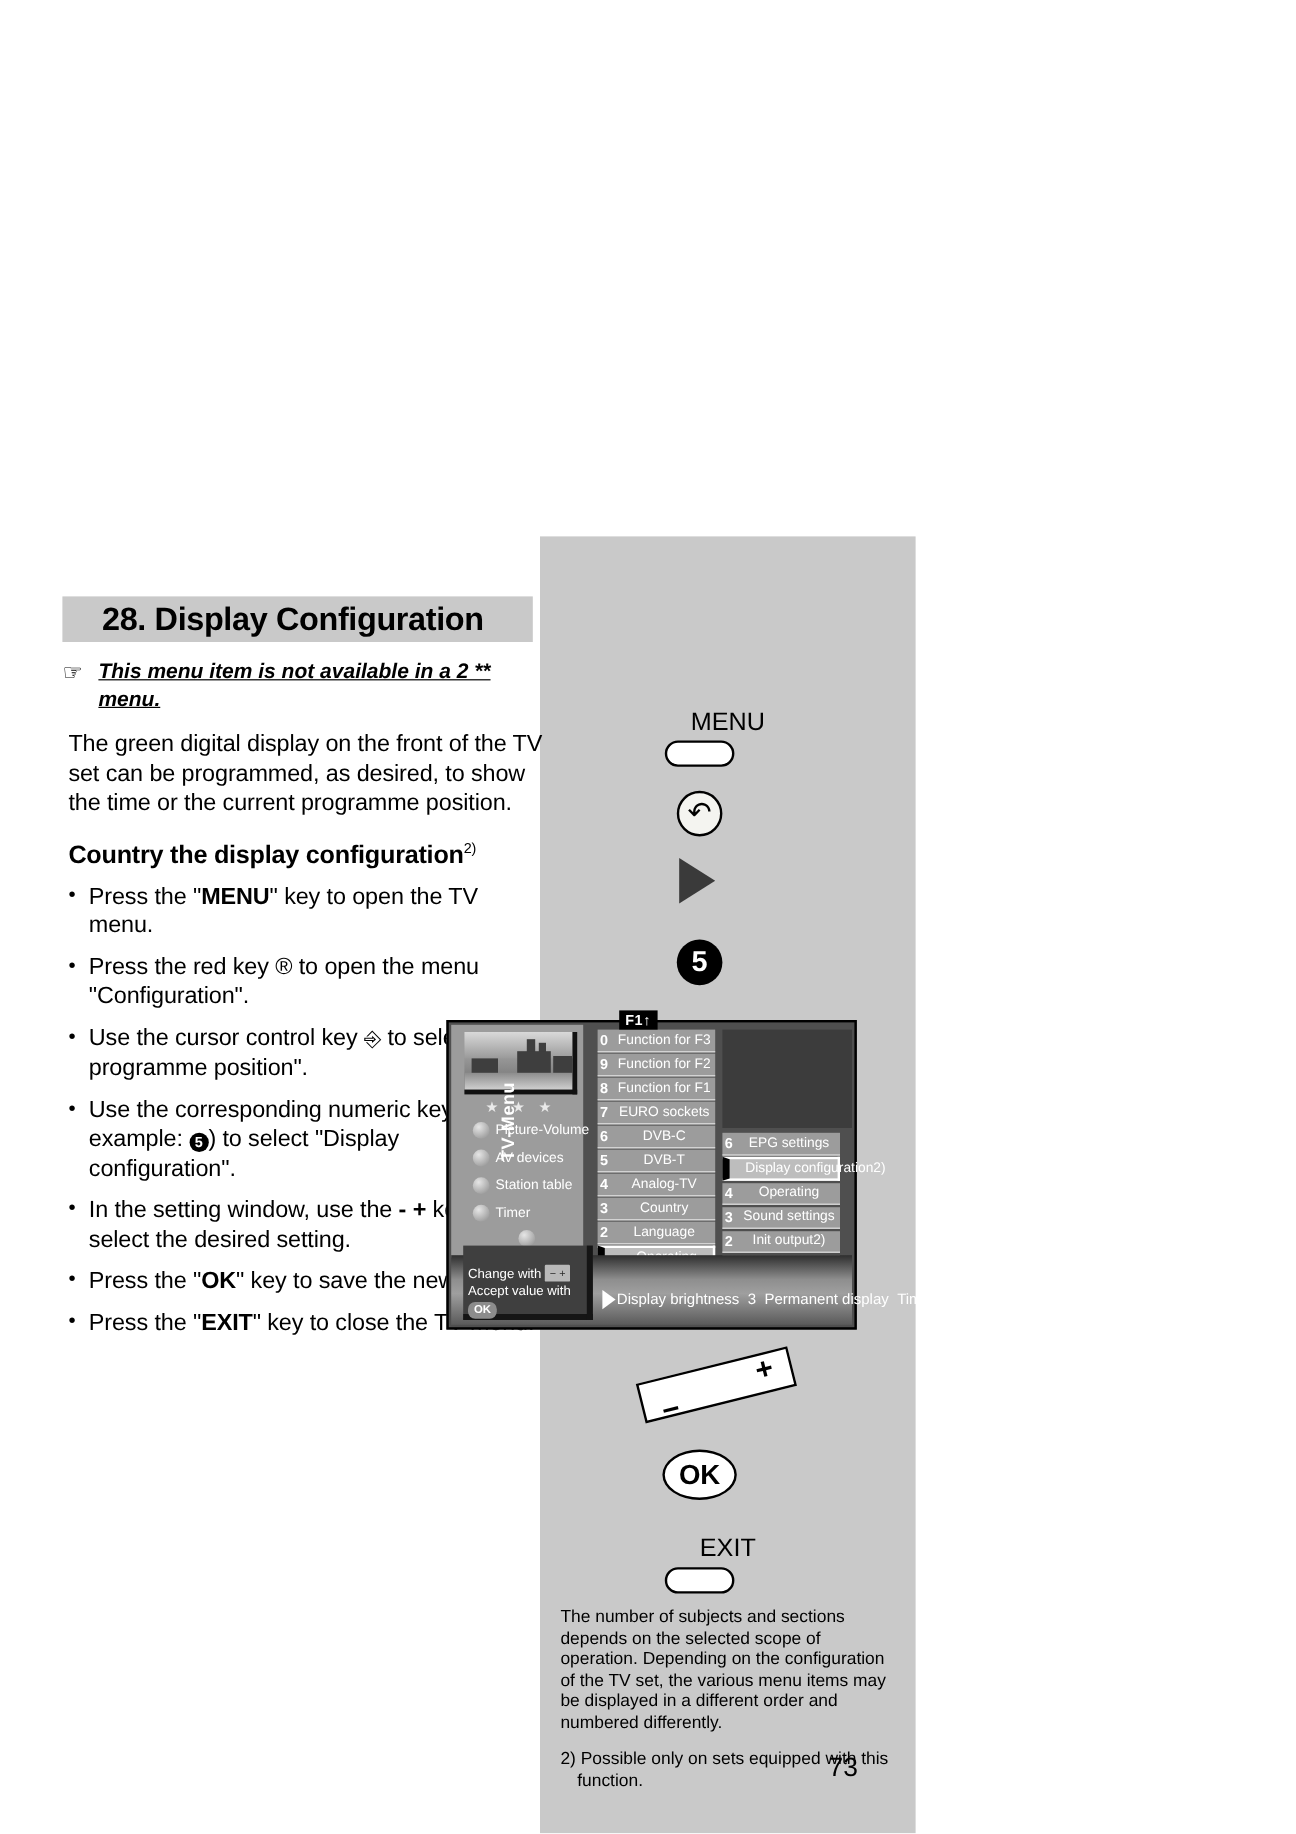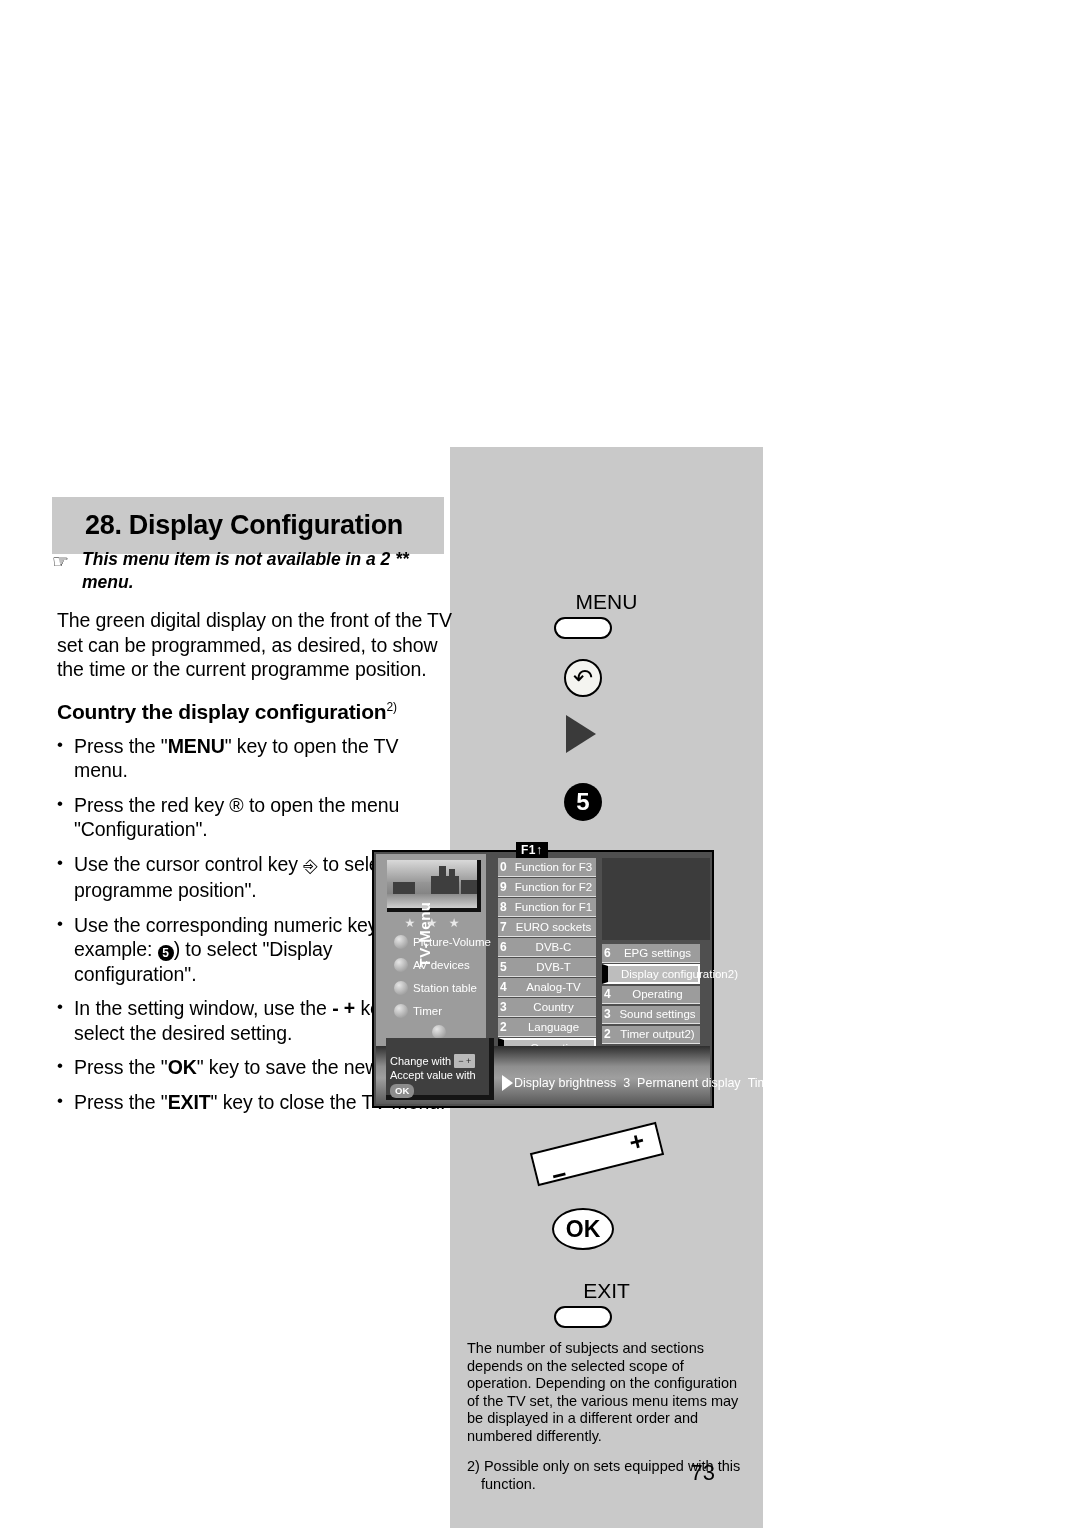--- a/index.html
+++ b/index.html
@@ -21,21 +21,21 @@
     position: absolute;
     left: 450px; top: 447px;
     width: 313px; height: 1081px;
     background: #c9c9c9;
   }
 
   
   .chapter-bar {
     position: absolute;
     left: 52px; top: 497px;
-    width: 392px; height: 57px;
+    width: 392px; height: 38px;
     background: #c9c9c9;
     display: flex; align-items: center;
   }
   .chapter-bar .chapter-text {
     font-size: 27px;
     font-weight: bold;
     color: #000;
     letter-spacing: -0.3px;
     padding-left: 33px;
     white-space: nowrap;
@@ -77,20 +77,21 @@
     color: #000;
     text-align: left;
     padding-top: 2px;
   }
   .note-text {
     font-size: 17.5px;
     font-style: italic;
     font-weight: bold;
     line-height: 23px;
     color: #000;
+    text-decoration: underline;
   }
   .para {
     font-size: 19.5px;
     line-height: 24.5px;
     color: #000;
     margin: 10px 0 0 5px;
     letter-spacing: -0.1px;
   }
   .subhead {
     font-size: 21px;
@@ -560,21 +561,21 @@
         <div class="tv-row">
             <span class="num">4</span>
             <span class="txt">Operating</span>
           </div>
         <div class="tv-row">
             <span class="num">3</span>
             <span class="txt">Sound settings</span>
           </div>
         <div class="tv-row">
             <span class="num">2</span>
-            <span class="txt">Timer output2)</span>
+            <span class="txt">Init output2)</span>
           </div>
         <div class="tv-row">
             <span class="num">1</span>
             <span class="txt">Init. prog.position</span>
           </div>
       </div>
 
       <div class="tv-bottom">
         <div class="tv-hintbox">
           <div><span>Change with</span> <span class="pmbtn">−  +</span></div>

